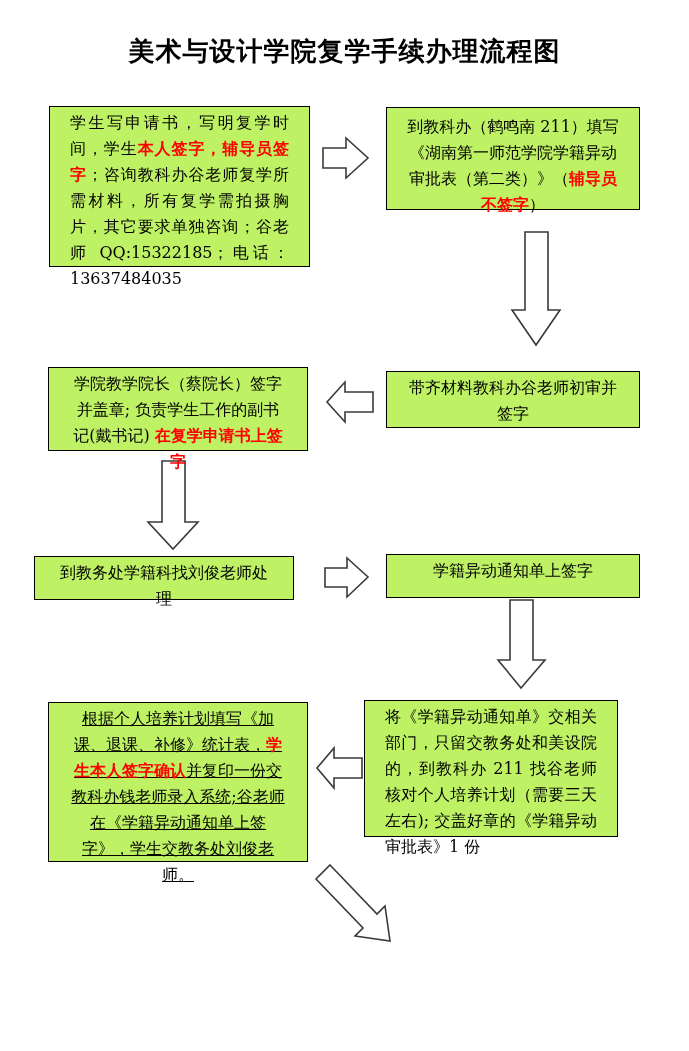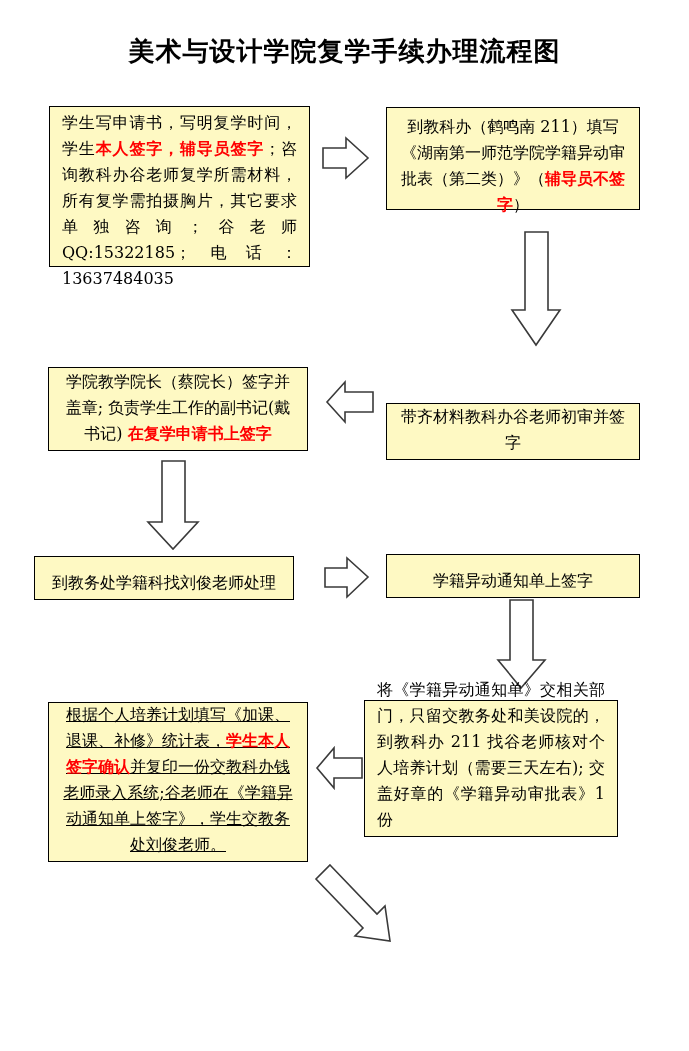--- a/index.html
+++ b/index.html
@@ -19,40 +19,40 @@
     font-weight:bold;
     font-size:26px;
     letter-spacing:1px;
   }
   .arrows{position:absolute;left:0;top:0;z-index:1;}
   .arrows polygon{fill:#ffffff;stroke:#3a3a3a;stroke-width:1.6;stroke-linejoin:miter;}
   .box{
     position:absolute;
     box-sizing:border-box;
     border:1px solid #000;
-    background:#fef9c3;
+    background:#bef264;
     font-size:16px;
     line-height:26px;
-    padding:3px 12px;
+    padding:3px 20px;
     z-index:2;
     display:flex;
     flex-direction:column;
   }
   .box p{margin:0;width:100%;}
-  .v-center{justify-content:flex-end;}
+  .v-center{justify-content:flex-start;}
   .v-top{justify-content:flex-start;}
   .a-justify p{text-align:justify;text-justify:inter-character;}
   .a-center p{text-align:center;}
   .seg{color:#000;}
   .seg.red{color:#ff0000;font-weight:bold;}
   
   #box-1{left:49px;top:106px;width:261px;height:161px;}
   #box-2{left:386px;top:107px;width:254px;height:103px;padding-top:6px;}
   #box-3{left:48px;top:367px;width:260px;height:84px;}
-  #box-4{left:386px;top:371px;width:254px;height:57px;margin-top:32px;}
+  #box-4{left:386px;top:371px;width:254px;height:57px;}
   #box-5{left:34px;top:556px;width:260px;height:44px;font-family:Liberation Serif, serif;}
   #box-6{left:386px;top:554px;width:254px;height:44px;}
   #box-7{left:48px;top:702px;width:260px;height:160px;text-decoration:underline;}
   #box-8{left:364px;top:700px;width:254px;height:137px;}
   #box-9{left:216px;top:947px;width:264px;height:58px;}
 </style>
 </head>
 <body>
 
 <div class="page">

